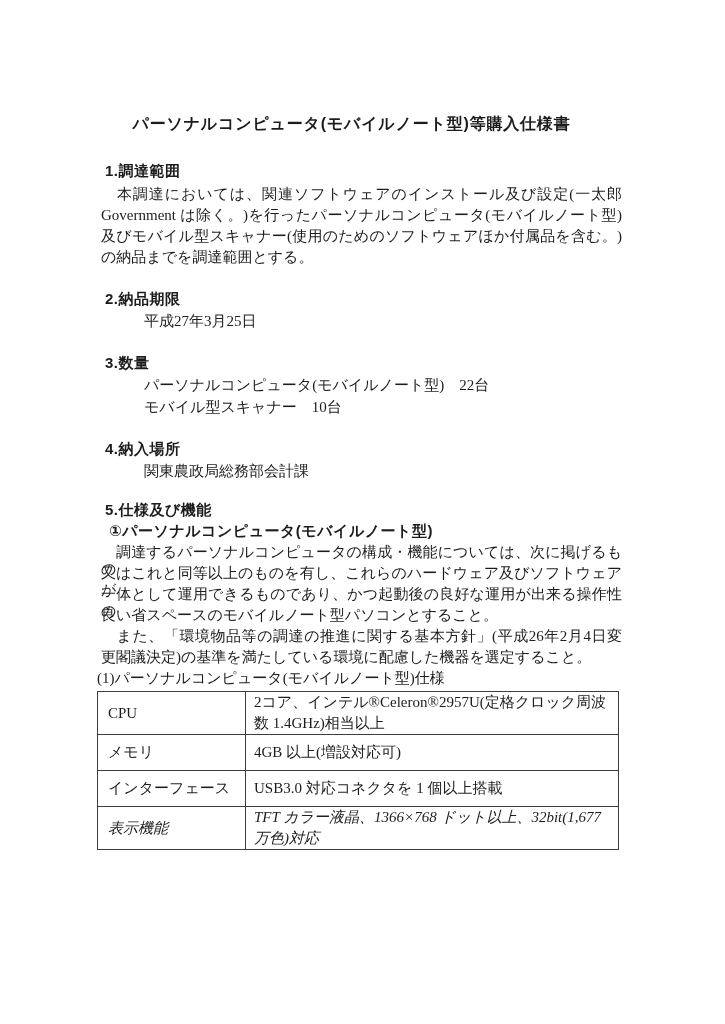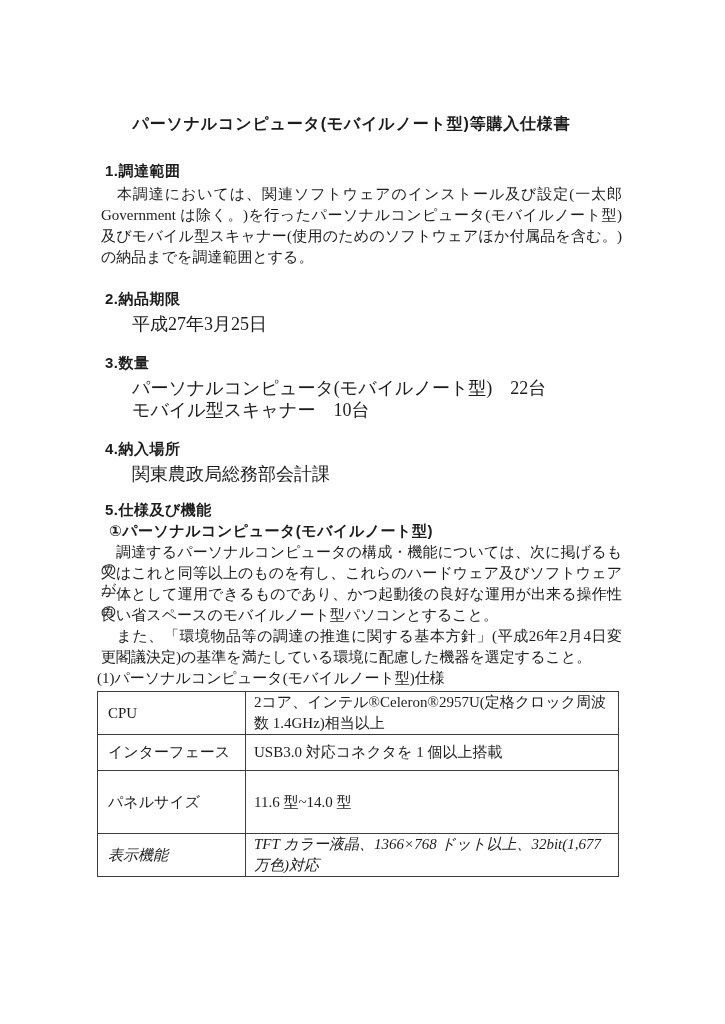--- a/index.html
+++ b/index.html
@@ -49,22 +49,22 @@
     white-space: pre-wrap;
   }
   .just {
     text-align: justify;
     text-align-last: justify;
     text-justify: inter-character;
   }
 
   
   .ind {
-    left: 132px;
-    font-size: 18px;
+    left: 144px;
+    font-size: 15px;
     white-space: pre;
   }
 
   
   .sub {
     left: 109px;
     font-weight: bold;
     font-family: "Liberation Sans", "DejaVu Sans", sans-serif;
     font-size: 15px;
     letter-spacing: 0.5px;
@@ -142,27 +142,27 @@
   <table class="spec-table">
     <colgroup>
         <col class="c1">
         <col class="c2">
       </colgroup>
     <tbody>
       <tr class="r0">
         <td class="lab">CPU</td>
         <td class="val">2コア、インテル®Celeron®2957U(定格クロック周波数 1.4GHz)相当以上</td>
       </tr>
+      <tr class="r1">
+        <td class="lab">メモリ</td>
+        <td class="val">4GB 以上(増設対応可)</td>
+      </tr>
       <tr class="r2">
         <td class="lab">インターフェース</td>
         <td class="val">USB3.0 対応コネクタを 1 個以上搭載</td>
-      </tr>
-      <tr class="r3">
-        <td class="lab">パネルサイズ</td>
-        <td class="val">11.6 型~14.0 型</td>
       </tr>
       <tr class="r4">
         <td class="lab">表示機能</td>
         <td class="val">TFT カラー液晶、1366×768 ドット以上、32bit(1,677万色)対応</td>
       </tr>
     </tbody>
   </table>
 
 </div>
 

